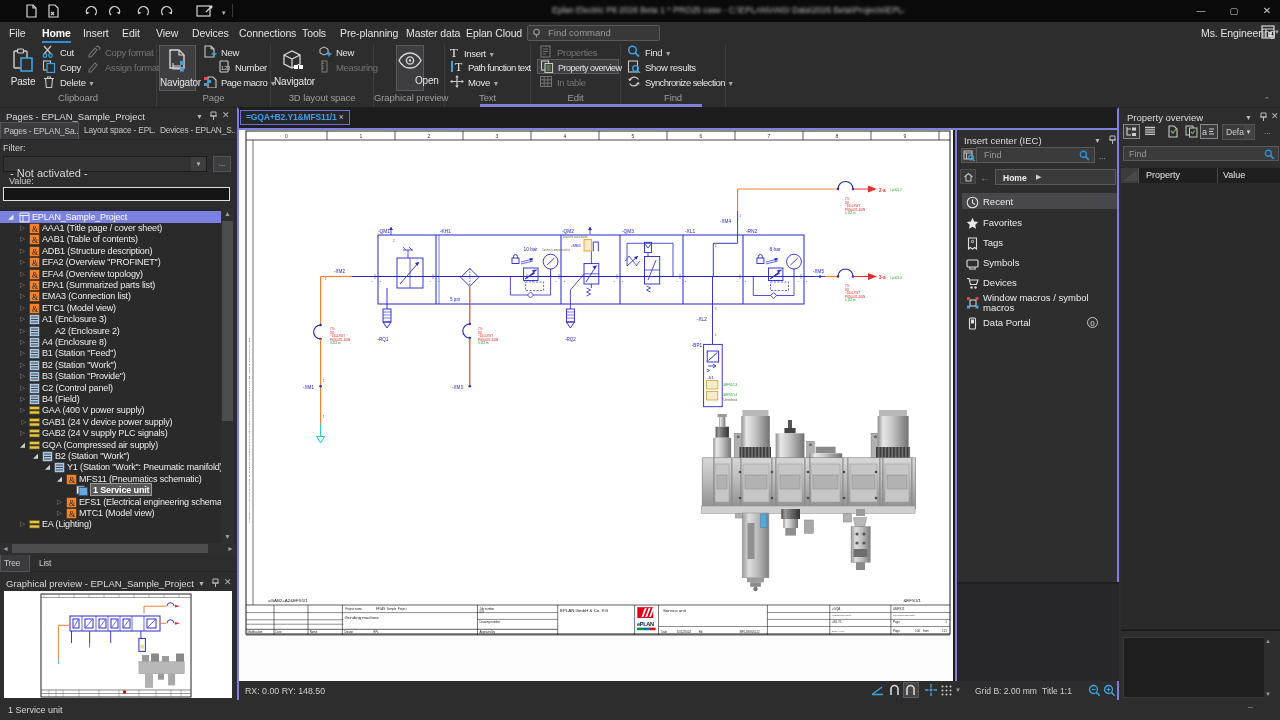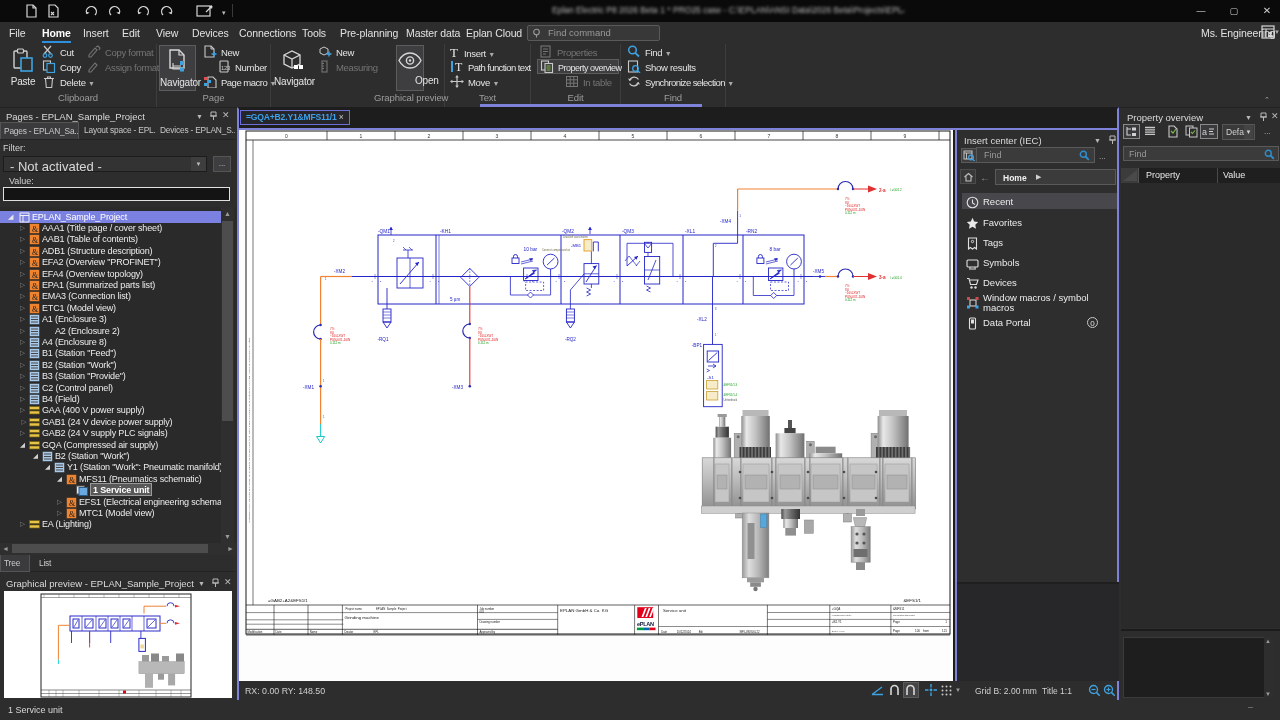--- a/index.html
+++ b/index.html
@@ -175,20 +175,23 @@
           <path d="M3 1h8M3 12h8M3 1v11M11 1v11" stroke="#c8c8c8" stroke-width="1.1" fill="none"></path>
           <text x="4" y="10" font-size="6" fill="#c8c8c8">123</text>
         </svg>Number</div>
     <div class="smallrow" style="left:203px;top:31px;"><svg class="si" viewBox="0 0 14 13">
           <path d="M5 2h5l3 3v8H5z" fill="none" stroke="#c8c8c8" stroke-width="1.1"></path>
           <rect x="1" y="2" width="3" height="3" fill="#e05050"></rect>
           <rect x="1" y="8" width="3" height="3" fill="#3fa2e0"></rect>
           <rect x="5" y="5" width="3" height="3" fill="#3fa2e0"></rect>
         </svg><span style="letter-spacing:-0.5px;">Page macro</span> <span class="caret">▼</span></div>
 
+    <div class="rgroup" style="left:271px;width:103px;">
+        <div class="glabel">3D layout space</div>
+      </div>
     <div class="bigbtn" style="left:274px;width:37px;">
       <svg style="margin:3px auto 0;" width="26" height="26" viewBox="0 0 26 26">
           <path d="M4 7l8-4 8 4v9l-8 4-8-4z" fill="none" stroke="#d8d8d8" stroke-width="1.3"></path>
           <path d="M4 7l8 4 8-4M12 11v9" stroke="#d8d8d8" stroke-width="1.2" fill="none"></path>
           <rect x="14" y="17" width="4" height="4" fill="#fff"></rect>
           <rect x="19" y="17" width="4" height="4" fill="#fff"></rect>
         </svg>
       <div style="margin-top:2px;">Navigator</div>
     </div>
     <div class="smallrow" style="left:318px;top:1px;"><svg class="si" viewBox="0 0 14 13">
@@ -230,21 +233,21 @@
       </div>
     <div class="smallrow dim" style="left:539px;top:1px;"><svg class="si" viewBox="0 0 14 13">
           <rect x="2" y="1" width="9" height="11" fill="none" stroke="#757575" stroke-width="1.1"></rect>
           <path d="M4 4h5M4 6.5h5M4 9h3" stroke="#757575" stroke-width="1"></path>
         </svg>Properties</div>
     <div class="smallrow hlbox" style="left:537px;top:15px;width:82px;padding-left:2px;font-size:9px;letter-spacing:-0.5px;"><svg class="si" viewBox="0 0 14 13">
           <rect x="1.5" y="1" width="7" height="9" fill="none" stroke="#c8c8c8" stroke-width="1.1"></rect>
           <rect x="5" y="3.5" width="7.5" height="9" fill="#3e3e40" stroke="#c8c8c8" stroke-width="1.1"></rect>
           <path d="M6.5 6h4M6.5 8h4M6.5 10h4" stroke="#7ab648" stroke-width="1"></path>
         </svg>Property overview</div>
-    <div class="smallrow dim" style="left:565px;top:31px;"><svg class="si" viewBox="0 0 14 13">
+    <div class="smallrow dim" style="left:539px;top:31px;"><svg class="si" viewBox="0 0 14 13">
           <rect x="1.5" y="1.5" width="11" height="10" fill="none" stroke="#757575" stroke-width="1"></rect>
           <path d="M1.5 4.8h11M1.5 8.2h11M5.2 1.5v10M8.8 1.5v10" stroke="#757575" stroke-width="1"></path>
         </svg>In table</div>
 
     <div class="rgroup" style="left:621px;width:105px;">
         <div class="glabel">Find</div>
       </div>
     <div class="smallrow" style="left:627px;top:1px;"><svg class="si" viewBox="0 0 14 13">
           <circle cx="5.5" cy="5" r="3.8" fill="none" stroke="#3fa2e0" stroke-width="1.5"></circle>
           <path d="M8.3 7.8l3.7 3.7" stroke="#3fa2e0" stroke-width="1.8"></path>
@@ -267,21 +270,21 @@
         <path d="M2 1h5v4H2zM1 5h7M4.5 5v4" stroke="#b8b8b8" stroke-width="1" fill="none"></path>
       </svg>
     <div style="position:absolute;left:222px;top:2px;color:#b8b8b8;font-size:9px;">✕</div>
     <div style="position:absolute;left:0;top:14px;width:236px;height:18px;background:#2d2d2d;border-bottom:1px solid #232323;">
       <div class="ptab" style="left:0;width:79px;background:#3b3b3d;border:1px solid #545454;border-bottom:none;">Pages - EPLAN_Sa...</div>
       <div class="ptab" style="left:81px;width:75px;">Layout space - EPL...</div>
       <div class="ptab" style="left:157px;width:78px;">Devices - EPLAN_S...</div>
     </div>
     <div style="position:absolute;left:3px;top:35px;font-size:9px;color:#d0d0d0;">Filter:</div>
     <div style="position:absolute;left:3px;top:48px;width:204px;height:16px;background:#333333;border:1px solid #1c1c1c;">
-      <div style="position:absolute;left:6px;top:2px;font-size:13px;color:#d8d8d8;">- Not activated -</div>
+      <div style="position:absolute;left:6px;top:10px;font-size:11px;color:#d8d8d8;">- Not activated -</div>
       <div style="position:absolute;right:0;top:0;width:15px;height:14px;background:#3e3e3e;color:#bbb;font-size:6px;text-align:center;line-height:14px;">▼</div>
     </div>
     <div style="position:absolute;left:213px;top:48px;width:18px;height:16px;background:#3e3e40;border:1px solid #555;color:#ccc;font-size:8px;text-align:center;line-height:13px;">...</div>
     <div style="position:absolute;left:9px;top:68px;font-size:9px;color:#d0d0d0;">Value:</div>
     <div style="position:absolute;left:3px;top:79px;width:227px;height:14px;background:#141414;border:1px solid #e0e0e0;"></div>
 
     <div id="tree" style="position:absolute;left:0;top:99px;width:236px;height:336px;background:#2a2a2b;overflow:hidden;">
         <div class="treerow" style="top:3.5px;width:221px;background:#7a81e0;color:#fff;">
           <span class="tarr" style="left:8px;color:#e8e8e8;">◢</span>
           <svg class="ticn" style="left:19px;background:none;border:none;width:11px;height:11px;" viewBox="0 0 11 11">

